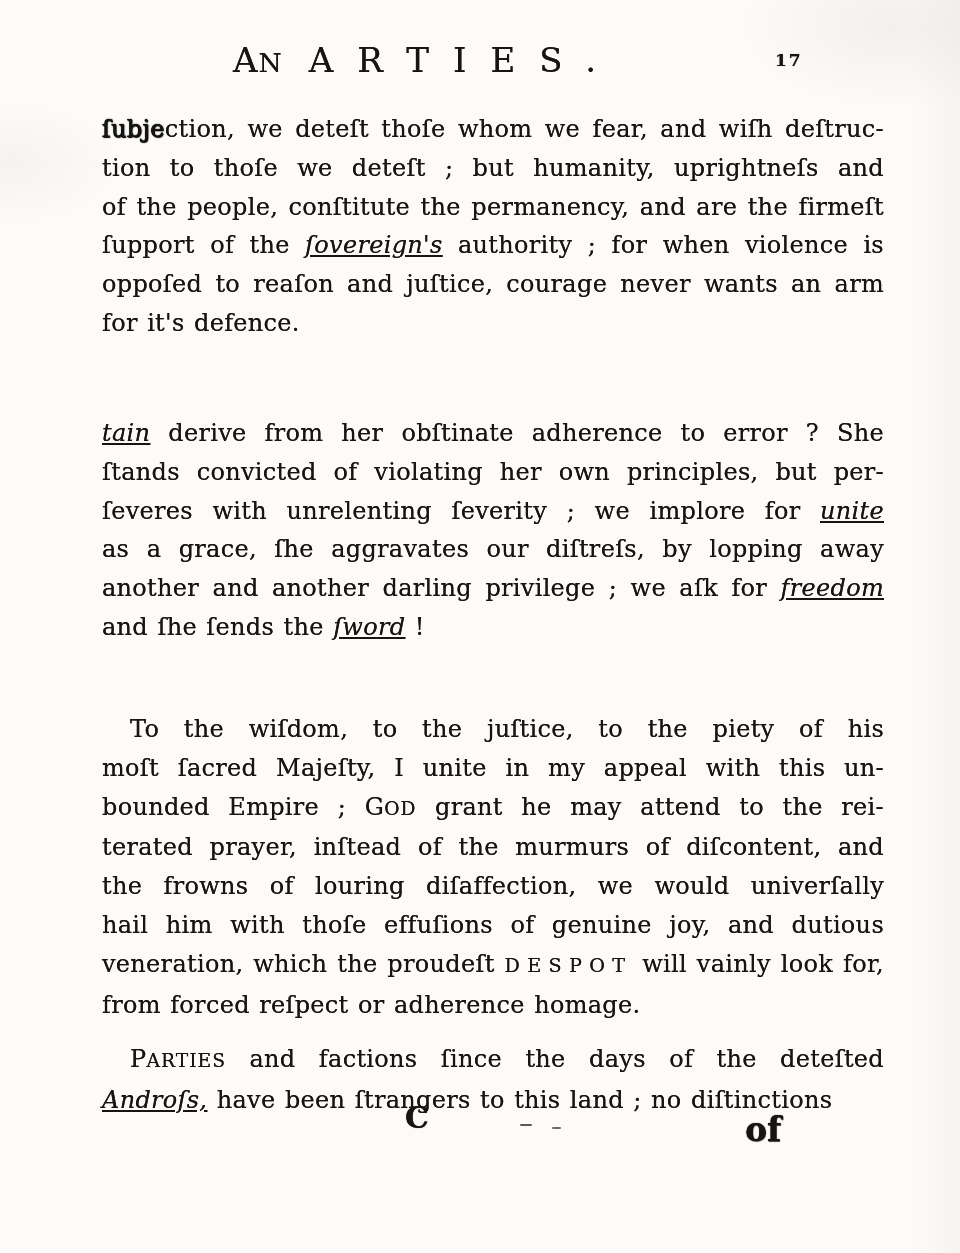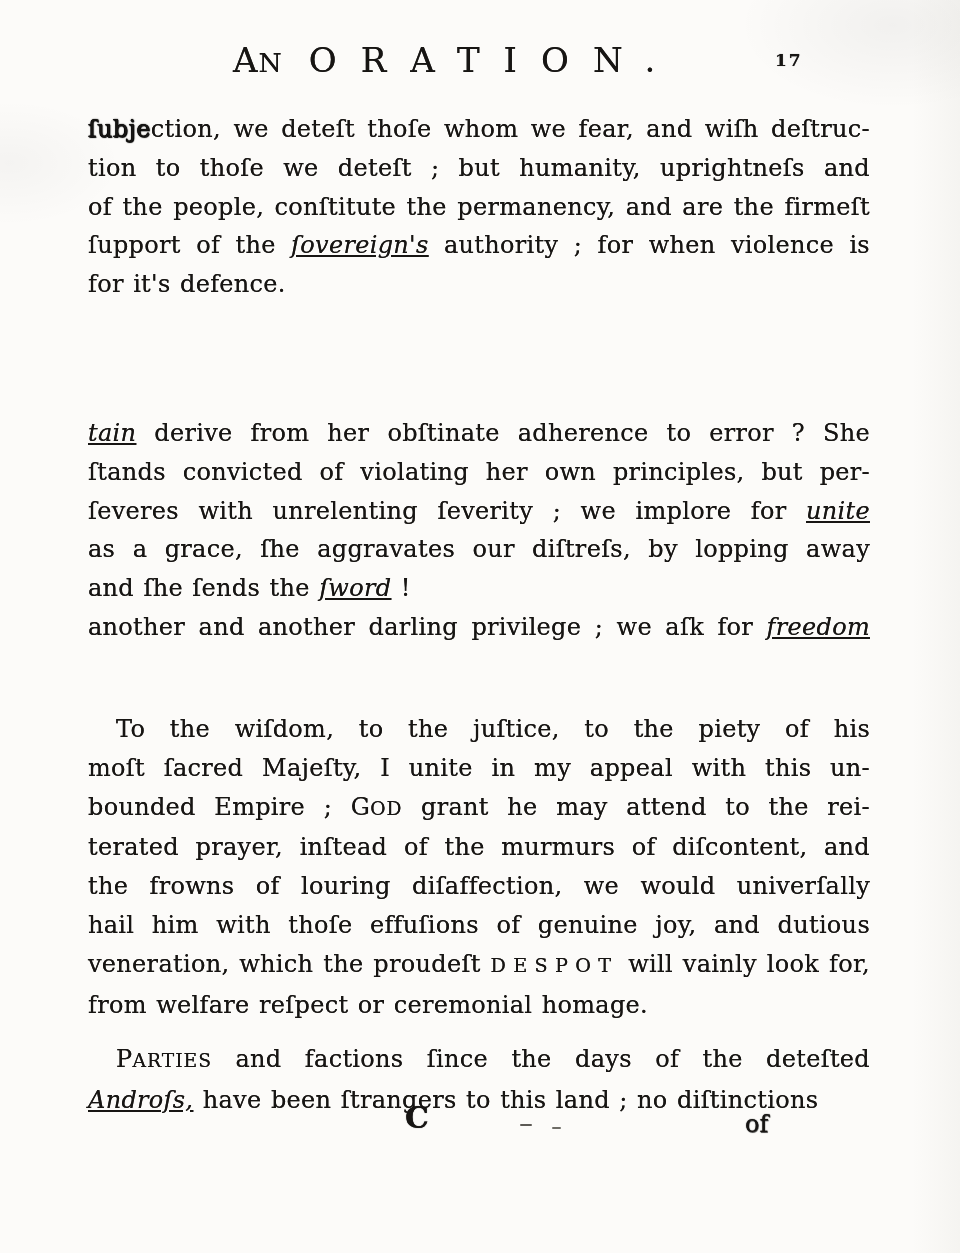--- a/index.html
+++ b/index.html
@@ -16,42 +16,42 @@
     color:#171513;
   }
   
   .page-header{position:absolute;top:40px;left:88px;width:782px;height:54px;}
   .title{padding-left:145px;font-size:34px;letter-spacing:1px;white-space:nowrap;
          text-shadow:0 0 0.6px rgba(10,10,10,0.8);}
   .pageno{position:absolute;left:687px;top:10px;font-size:17px;font-weight:600;
           letter-spacing:2px;text-shadow:0 0 0.7px rgba(10,10,10,0.8);}
   
   #body-text{position:absolute;left:88px;top:0;width:782px;height:100%;}
-  .paragraph{position:absolute;left:0;width:782px;}
+  .paragraph{position:absolute;left:14px;width:782px;}
   .para-0{top:110px}.para-1{top:414px}.para-2{top:710px}.para-3{top:1040px}
   .line{
     display:block;width:782px;
     font-size:24px;line-height:38.8px;
     letter-spacing:0.3px;word-spacing:1.5px;
     text-shadow:0 0 0.55px rgba(15,12,10,0.85);
     white-space:normal;
   }
   .line.justify{text-align:justify;text-align-last:justify;-moz-text-align-last:justify;}
   .line.indent{padding-left:28px;width:754px;}
   
   .seg-i{font-style:italic;text-decoration:underline;}
   .seg-sc{font-size:0.78em;letter-spacing:1px;}
   .seg-scsp{font-size:0.8em;letter-spacing:0.38em;}
   .seg-sp{letter-spacing:24px;}
   .seg-gap{display:inline-block;width:26px;}
   .seg-blob{text-shadow:0 0 1.4px #000, 0.6px 0.6px 0.9px #000, -0.4px 0.2px 0.6px #000;}
   
   .sig{position:absolute;left:405px;top:1100px;font-size:30px;font-weight:600;
        text-shadow:0 0 0.8px rgba(0,0,0,0.9);}
-  .catch{position:absolute;left:745px;top:1110px;font-size:24px;font-weight:400;
+  .catch{position:absolute;left:745px;top:1110px;font-size:33px;font-weight:700;
          text-shadow:0 0 1px rgba(0,0,0,0.9), 0.6px 0.6px 0.7px rgba(0,0,0,0.7);}
   
   .speckles{position:absolute;left:0;top:0;width:2px;height:2px;border-radius:50%;
     background:transparent;
     box-shadow:
       82px 3px 0 1.5px #2e2c2a, 840px 14px 0 0.5px #8a8a86, 790px 42px 0 0.5px #9a9892,
       866px 96px 0 0.5px #8d8b87, 908px 144px 0 0.5px #85837f, 884px 200px 0 0.5px #77756f,
       41px 161px 0 0.5px #6f6d69, 12px 452px 0 1px #87857f, 57px 556px 0 0.5px #908e88,
       36px 641px 0 0.5px #7f7d77, 29px 746px 0 0.5px #96948e, 77px 861px 0 0.5px #94928c,
       62px 981px 0 0.5px #8c8a84, 906px 521px 0 0.5px #98968f, 896px 661px 0 0.5px #a09e97,
@@ -70,49 +70,50 @@
   .dash{position:absolute;background:#5c5a55;height:2px;border-radius:1px;}
   .dash-1{left:520px;top:1124px;width:12px;}
   .dash-2{left:552px;top:1127px;width:9px;background:#6e6c66;}
 </style>
 </head>
 <body>
 
 <div class="page">
 
   <header class="page-header">
-    <div class="title" id="title"><span>A</span><span class="seg-sc">N</span><span class="seg-gap"></span><span class="seg-sp">ORATION.</span></div>
+    <div class="title" id="title"><span>A</span><span class="seg-sc">N</span><span class="seg-gap"></span><span class="seg-sp">ARTIES.</span></div>
     <div class="pageno">17</div>
   </header>
 
   <main id="body-text">
       <div class="paragraph para-0">
         <div class="line justify"><span class="seg-blob">ſubje</span><span>ction, we deteſt thoſe whom we fear, and wiſh deſtruc-</span></div>
         <div class="line justify"><span>tion to thoſe we deteſt ; but humanity, uprightneſs and</span></div>
         <div class="line justify"><span>of the people, conſtitute the permanency, and are the firmeſt</span></div>
         <div class="line justify"><span>ſupport of the </span><span class="seg-i">ſovereign's</span><span> authority ; for when violence is</span></div>
+        <div class="line justify"><span>oppoſed to reaſon and juſtice, courage never wants an arm</span></div>
         <div class="line"><span>for it's defence.</span></div>
       </div>
       <div class="paragraph para-1">
         <div class="line justify"><span class="seg-i">tain</span><span> derive from her obſtinate adherence to error ? She</span></div>
         <div class="line justify"><span>ſtands convicted of violating her own principles, but per-</span></div>
         <div class="line justify"><span>ſeveres with unrelenting ſeverity ; we implore for </span><span class="seg-i">unite</span></div>
         <div class="line justify"><span>as a grace, ſhe aggravates our diſtreſs, by lopping away</span></div>
+        <div class="line justify"><span>another and another darling privilege ; we aſk for </span><span class="seg-i">freedom</span></div>
         <div class="line"><span>and ſhe ſends the </span><span class="seg-i">ſword</span><span> !</span></div>
-        <div class="line justify"><span>another and another darling privilege ; we aſk for </span><span class="seg-i">freedom</span></div>
       </div>
       <div class="paragraph para-2">
         <div class="line justify indent"><span>To the wiſdom, to the juſtice, to the piety of his</span></div>
         <div class="line justify"><span>moſt ſacred Majeſty, I unite in my appeal with this un-</span></div>
         <div class="line justify"><span>bounded Empire ; G</span><span class="seg-sc">OD</span><span> grant he may attend to the rei-</span></div>
         <div class="line justify"><span>terated prayer, inſtead of the murmurs of diſcontent, and</span></div>
         <div class="line justify"><span>the frowns of louring diſaffection, we would univerſally</span></div>
         <div class="line justify"><span>hail him with thoſe effuſions of genuine joy, and dutious</span></div>
         <div class="line justify"><span>veneration, which the proudeſt </span><span class="seg-scsp">DESPOT</span><span> will vainly look for,</span></div>
-        <div class="line"><span>from welfare reſpect or ceremonial homage.</span></div>
+        <div class="line"><span>from forced reſpect or adherence homage.</span></div>
       </div>
       <div class="paragraph para-3">
         <div class="line justify indent"><span>P</span><span class="seg-sc">ARTIES</span><span> and factions ſince the days of the deteſted</span></div>
         <div class="line"><span class="seg-i">Androſs,</span><span> have been ſtrangers to this land ; no diſtinctions</span></div>
       </div>
     </main>
 
   <div class="sig">C</div>
 
   <div class="catch">of</div>

